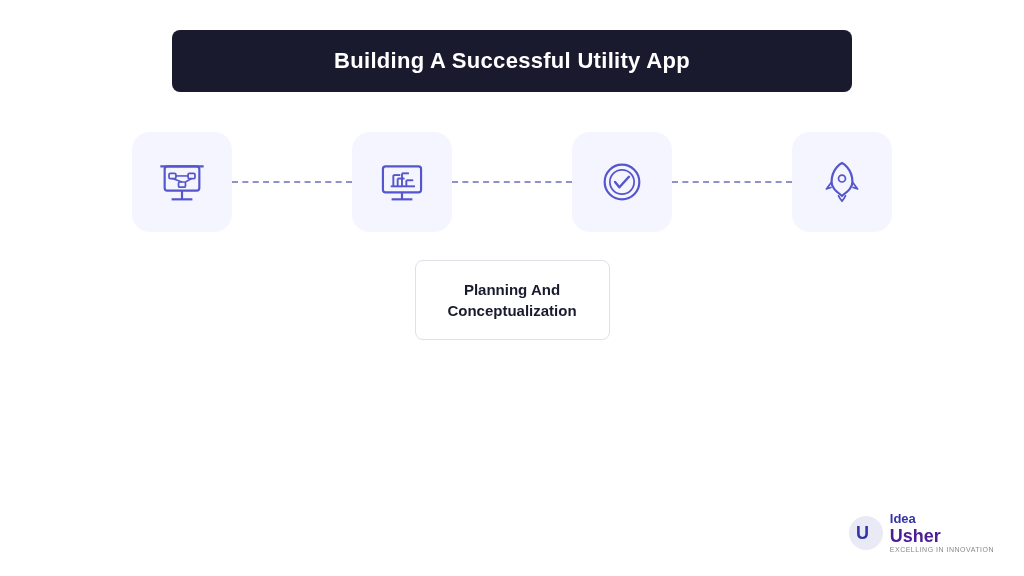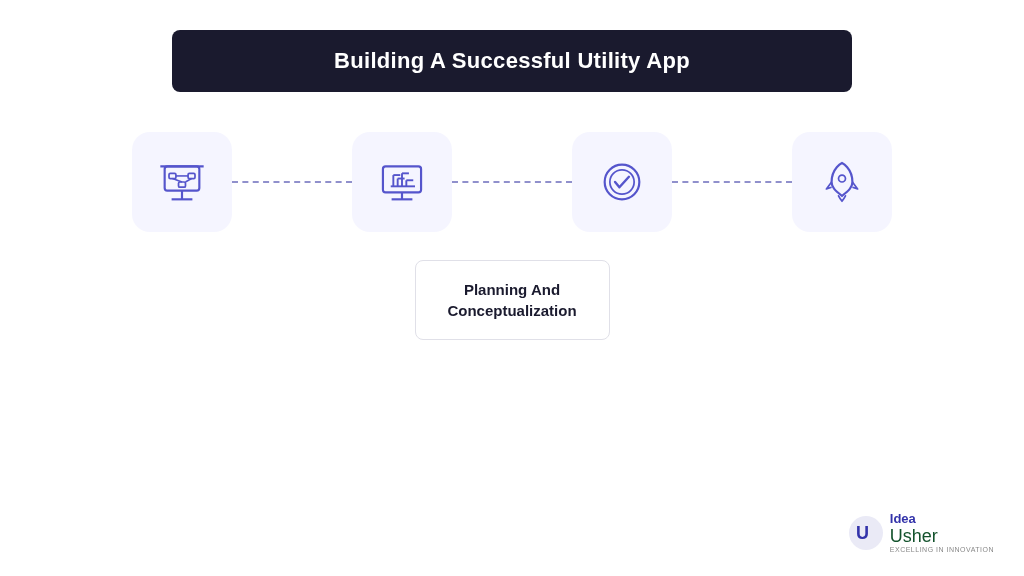--- a/index.html
+++ b/index.html
@@ -115,22 +115,22 @@
     }
 
     .logo-text .idea {
       font-size: 13px;
       font-weight: 600;
       color: #3333aa;
     }
 
     .logo-text .usher {
       font-size: 18px;
-      font-weight: 400;
-      color: #14532d;
+      font-weight: 700;
+      color: #4c1d95;
     }
 
     .logo-text .tagline {
       font-size: 7px;
       color: #888;
       letter-spacing: 0.5px;
     }
 
     svg.icon {
       width: 52px;

